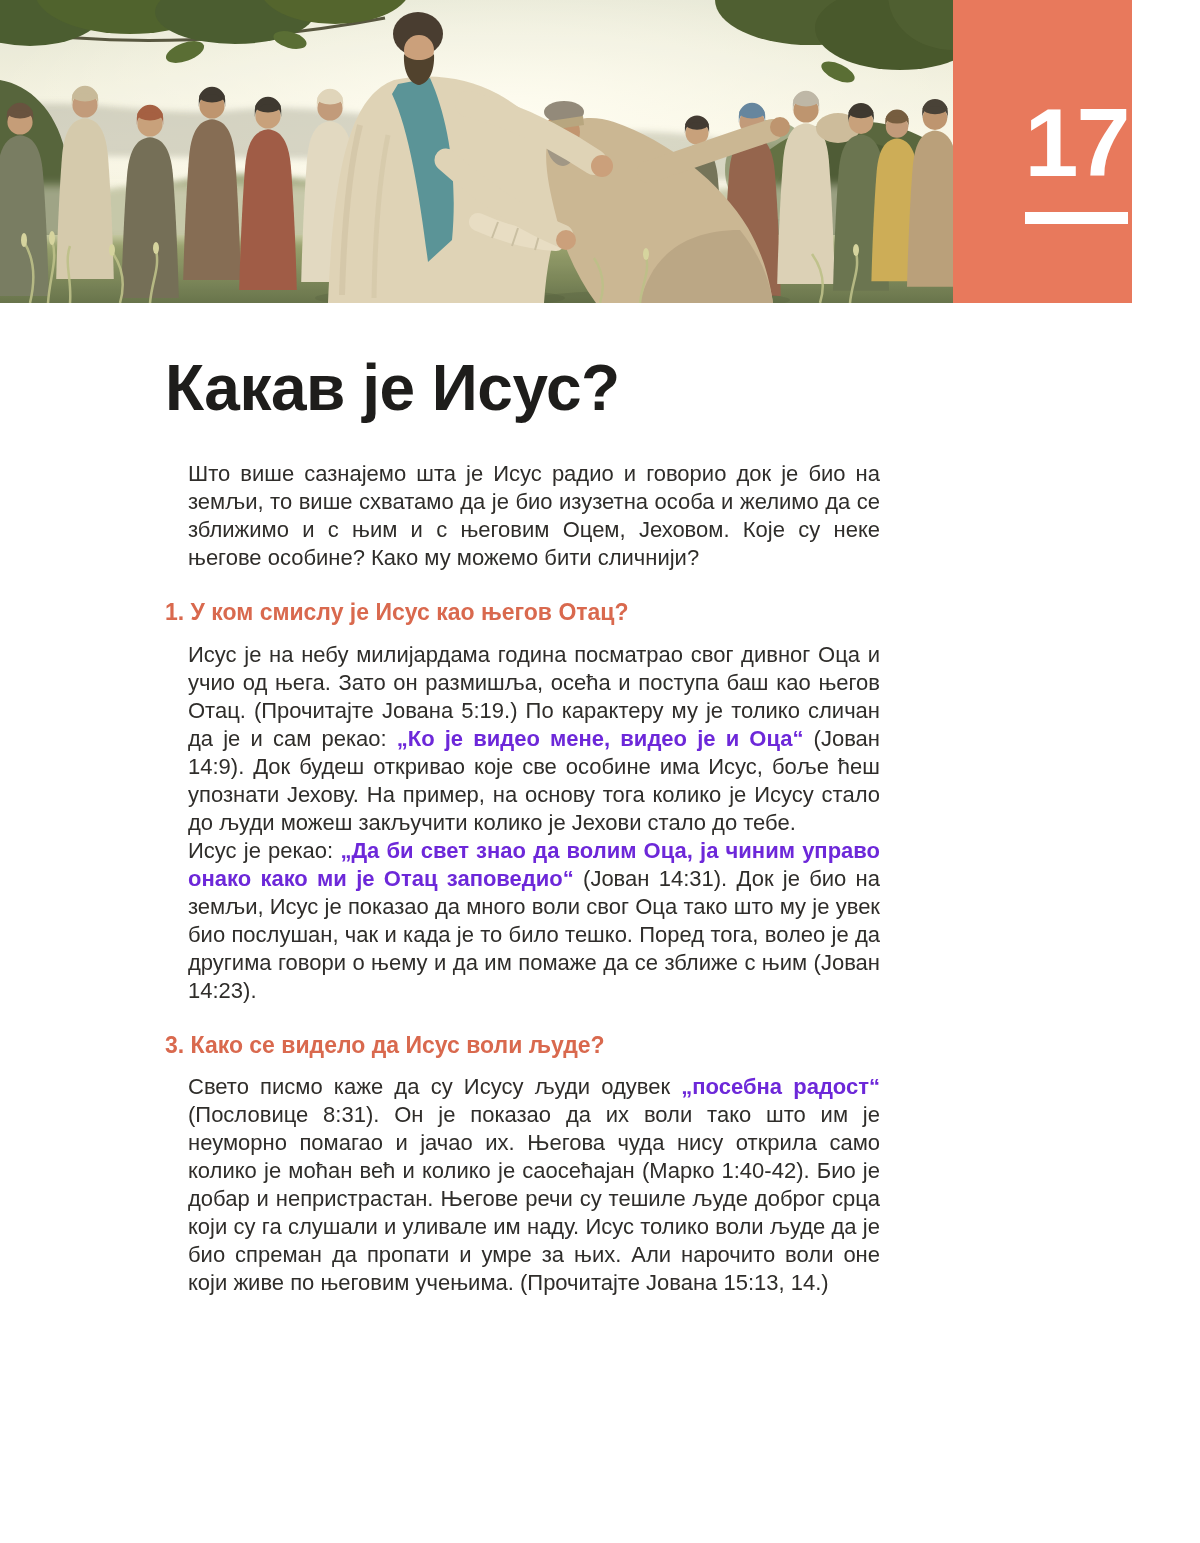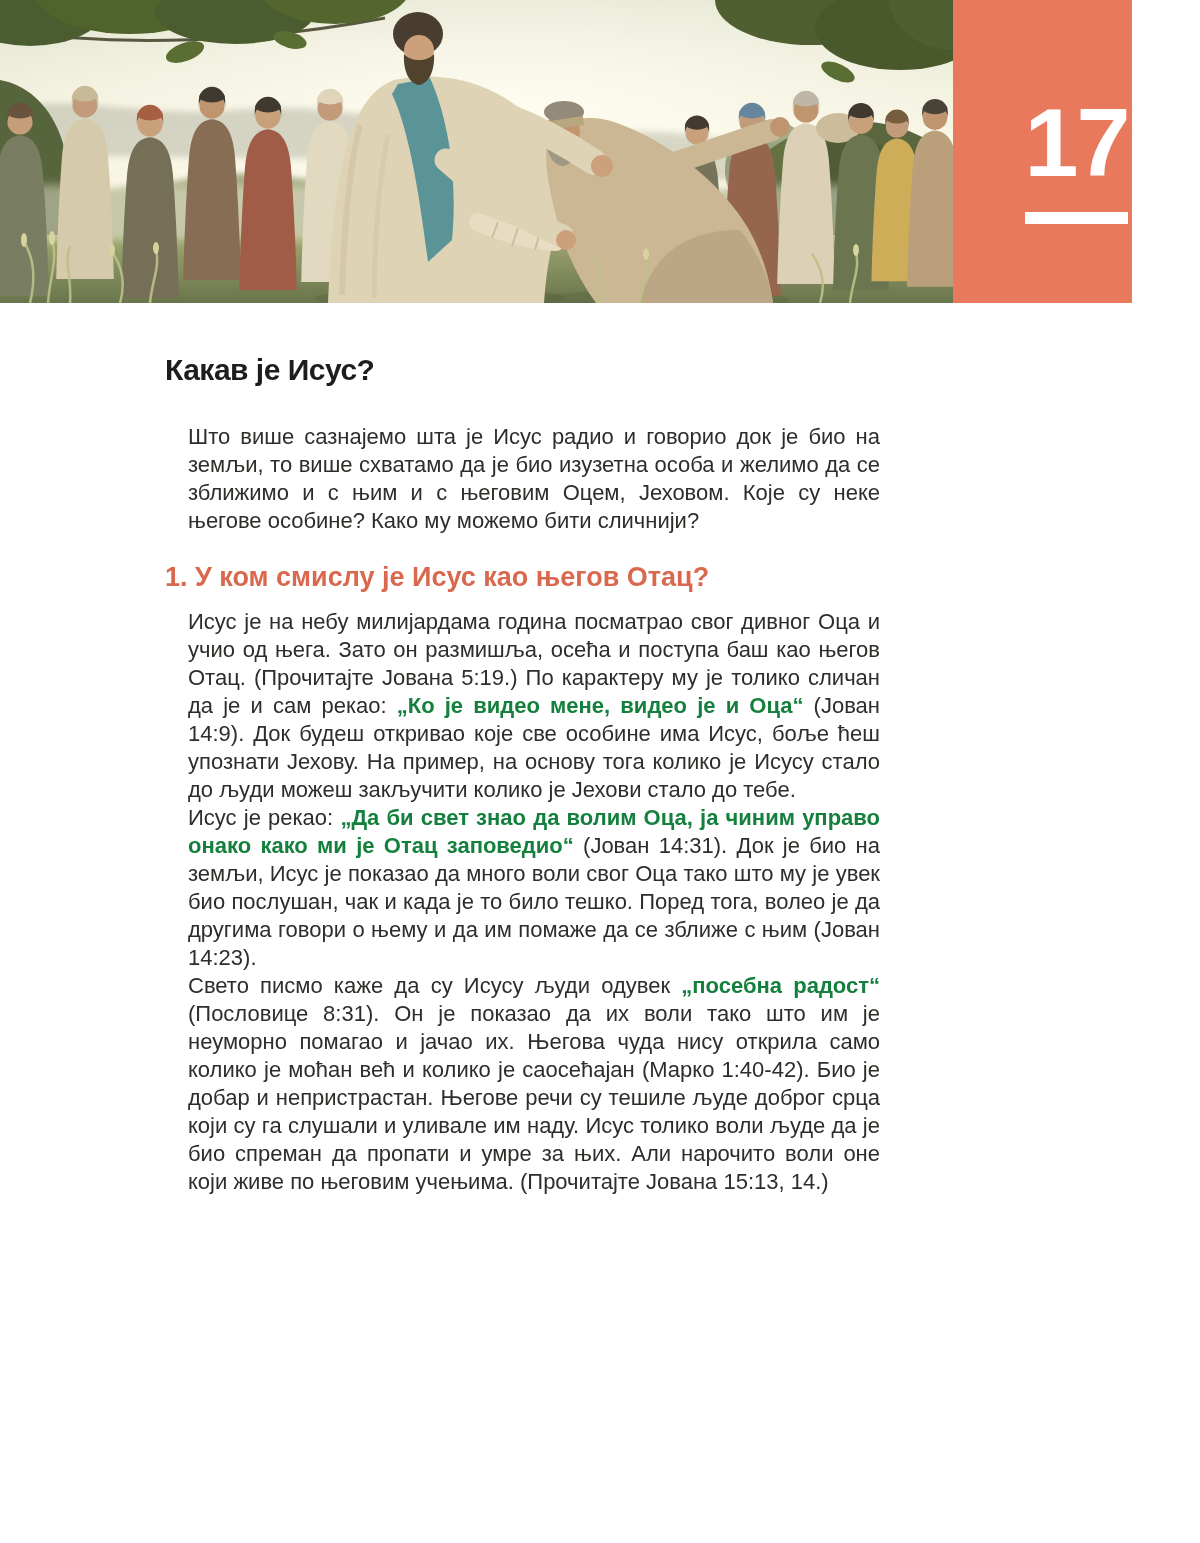--- a/index.html
+++ b/index.html
@@ -21,33 +21,33 @@
     flex:1;background:var(--accent-orange);
     display:flex;flex-direction:column;align-items:center;justify-content:center;
   }
   .chapter-number{
     color:var(--badge-text);font-size:97px;font-weight:700;line-height:1;
     letter-spacing:-2px;margin-top:14px;
   }
   .chapter-underline{width:103px;height:12px;background:var(--badge-text);margin-top:21px;}
   .content{padding:0 252px 0 165px;}
   .page-title{
-    font-size:30px;font-weight:700;color:var(--title-text);
+    font-size:64px;font-weight:700;color:var(--title-text);
     margin:50px 0 0 0;letter-spacing:-0.5px;line-height:1.1;
   }
   .body-par{
     font-size:22px;line-height:28px;color:var(--body-text);
     text-align:justify;margin:0 0 0 23px;
   }
   .intro{margin-top:37px;}
   .sec-head{
-    font-size:27px;font-weight:700;color:var(--heading-orange);
+    font-size:23px;font-weight:700;color:var(--heading-orange);
     margin:27px 0 15px 0;line-height:1.15;
   }
-  .bold-run{font-weight:700;color:#15803d;}
+  .bold-run{font-weight:700;color:#6d28d9;}
   
   .p-robe{fill:var(--robe,#c9bda0);}
   .p-skin{fill:var(--skin,#c49b74);}
   .p-hair{fill:var(--hair,#4a3a2a);}
 </style>
 </head>
 <body>
 
 <div class="page">
 
@@ -206,16 +206,17 @@
   <main class="content">
     <h1 class="page-title">Какав је Исус?</h1>
 
     <p class="body-par intro">Што више сазнајемо шта је Исус радио и говорио док је био на земљи, то више схватамо да је био изузетна особа и желимо да се зближимо и с њим и с његовим Оцем, Јеховом. Које су неке његове особине? Како му можемо бити сличнији?</p>
 
     <h2 class="sec-head">1. У ком смислу је Исус као његов Отац?</h2>
     <p class="body-par"><span>Исус је на небу милијардама година посматрао свог дивног Оца и учио од њега. Зато он размишља, осећа и поступа баш као његов Отац. (Прочитајте Јована 5:19.) По карактеру му је толико сличан да је и сам рекао: </span><span class="bold-run">„Ко је видео мене, видео је и Оца“</span><span> (Јован 14:9). Док будеш откривао које све особине има Исус, боље ћеш упознати Јехову. На пример, на основу тога колико је Исусу стало до људи можеш закључити колико је Јехови стало до тебе.</span></p>
 
     <p class="body-par"><span>Исус је рекао: </span><span class="bold-run">„Да би свет знао да волим Оца, ја чиним управо онако како ми је Отац заповедио“</span><span> (Јован 14:31). Док је био на земљи, Исус је показао да много воли свог Оца тако што му је увек био послушан, чак и када је то било тешко. Поред тога, волео је да другима говори о њему и да им помаже да се зближе с њим (Јован 14:23).</span></p>
 
+    <h2 class="sec-head">3. Како се видело да Исус воли људе?</h2>
     <p class="body-par"><span>Свето писмо каже да су Исусу људи одувек </span><span class="bold-run">„посебна радост“</span><span> (Пословице 8:31). Он је показао да их воли тако што им је неуморно помагао и јачао их. Његова чуда нису открила само колико је моћан већ и колико је саосећајан (Марко 1:40-42). Био је добар и непристрастан. Његове речи су тешиле људе доброг срца који су га слушали и уливале им наду. Исус толико воли људе да је био спреман да пропати и умре за њих. Али нарочито воли оне који живе по његовим учењима. (Прочитајте Јована 15:13, 14.)</span></p>
   </main>
 
 </div>
 
 </body></html>

